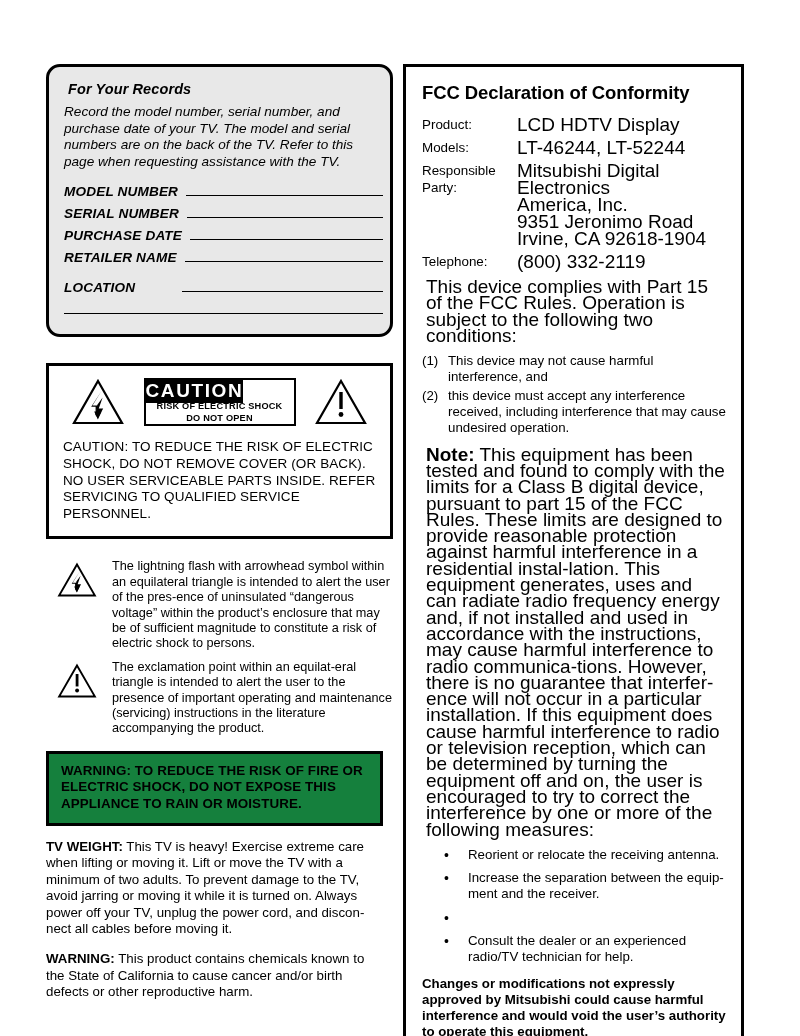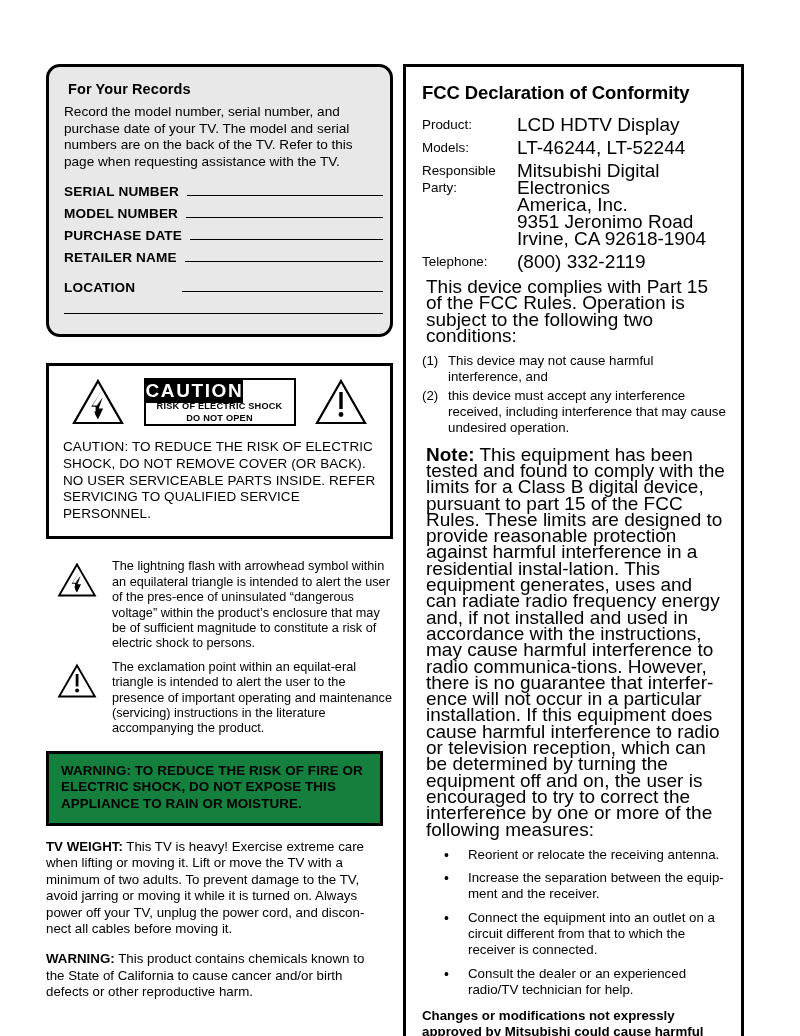--- a/index.html
+++ b/index.html
@@ -37,20 +37,21 @@
   }
 
   
   .records-box {
     border: 3px solid #000;
     border-radius: 14px;
     background: #e8e8e8;
     padding: 12px 7px 14px 15px;
     box-sizing: border-box;
     width: 347px;
+    font-style: italic;
   }
   .records-title {
     font-size: 14.5px;
     font-weight: bold;
     margin: 2px 0 7px 4px;
     letter-spacing: 0.1px;
   }
   .records-desc {
     font-size: 13.6px;
     line-height: 16.6px;
@@ -278,26 +279,26 @@
 <div class="page">
 
   <div class="col-left">
 
     <div class="records-box">
       <div class="records-title">For Your Records</div>
       <div class="records-desc">Record the model number, serial number, and purchase date of your TV.  The model and serial numbers are on the back of the TV.  Refer to this page when requesting assistance with the TV.</div>
       <div class="records-rows">
 
         <div class="rec-row">
+          <span class="rec-label">MODEL NUMBER</span>
+          <span class="rec-line"></span>
+        </div>
+
+        <div class="rec-row">
           <span class="rec-label">SERIAL NUMBER</span>
-          <span class="rec-line"></span>
-        </div>
-
-        <div class="rec-row">
-          <span class="rec-label">MODEL NUMBER</span>
           <span class="rec-line"></span>
         </div>
 
         <div class="rec-row">
           <span class="rec-label">PURCHASE DATE</span>
           <span class="rec-line"></span>
         </div>
 
         <div class="rec-row">
           <span class="rec-label">RETAILER NAME</span>
@@ -444,21 +445,20 @@
         <div class="fcc-li">
           <span class="fcc-bullet">•</span>
           <span class="fcc-li-txt">Reorient or relocate the receiving antenna.</span>
         </div>
         <div class="fcc-li">
           <span class="fcc-bullet">•</span>
           <span class="fcc-li-txt">Increase the separation between the equip-ment and the receiver.</span>
         </div>
         <div class="fcc-li">
           <span class="fcc-bullet">•</span>
-          <span class="fcc-li-txt">Connect the equipment into an outlet on a circuit different from that to which the receiver is connected.</span>
         </div>
         <div class="fcc-li">
           <span class="fcc-bullet">•</span>
           <span class="fcc-li-txt">Consult the dealer or an experienced radio/TV technician for help.</span>
         </div>
       </div>
 
       <div class="fcc-final">Changes or modifications not expressly approved by Mitsubishi could cause harmful interference and would void the user’s authority to operate this equipment.</div>
     </div>
   </div>

